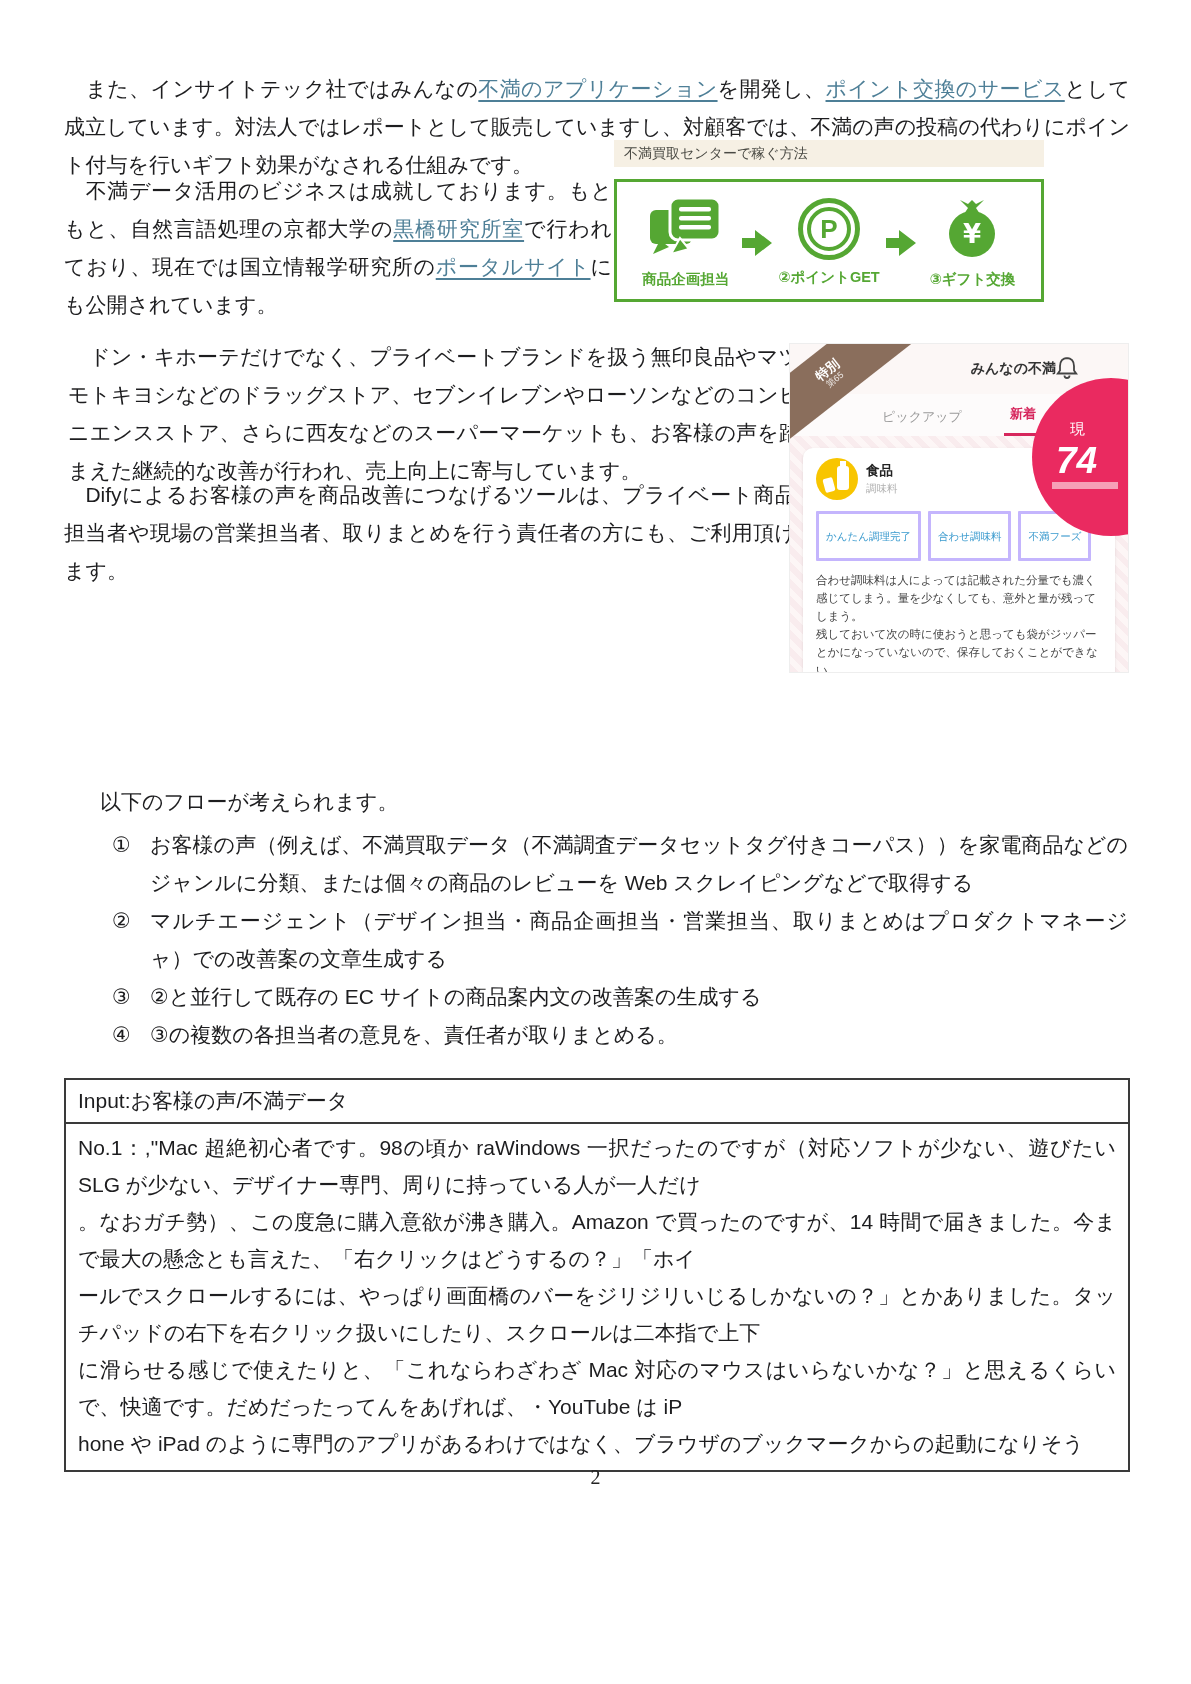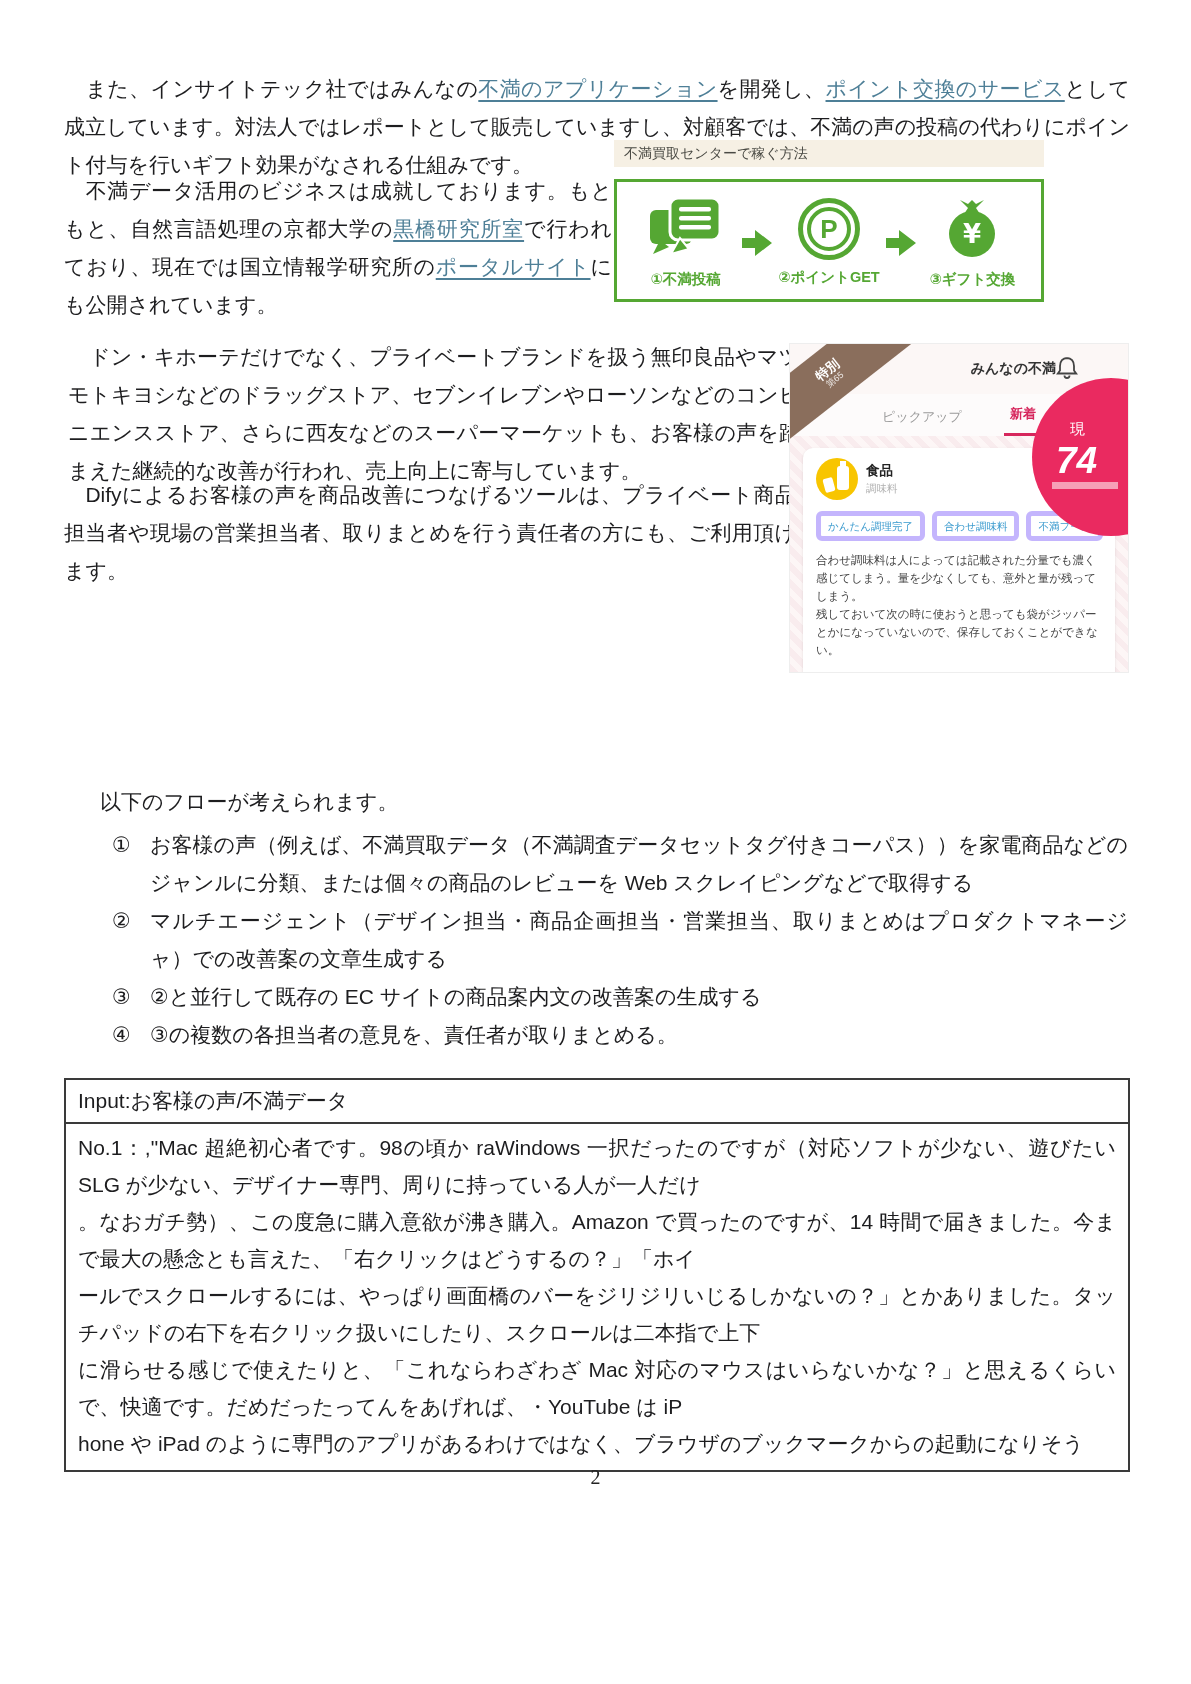--- a/index.html
+++ b/index.html
@@ -47,21 +47,21 @@
   .card-head{display:flex;align-items:center;padding:10px 13px 4px;}
   .cat-icon{width:42px;height:42px;border-radius:50%;background:#f8c500;position:relative;flex:none;}
   .cat-icon .bottle{position:absolute;right:9px;top:8px;width:12px;height:24px;background:#fff;border-radius:3px;}
   .cat-icon .bottle:before{content:"";position:absolute;left:3px;top:-5px;width:6px;height:6px;background:#fff;}
   .cat-icon .thumb{position:absolute;left:8px;bottom:8px;width:10px;height:14px;background:#fff;border-radius:2px;transform:rotate(-15deg);}
   .cat-meta{margin-left:8px;flex:1;}
   .cat-name{font-size:13.5px;font-weight:700;color:#222;}
   .cat-sub{font-size:10.5px;color:#b0b0b0;margin-top:2px;}
   .card-time{font-size:11px;color:#bbb;margin-right:46px;}
   .chips{display:flex;gap:7px;padding:7px 13px 4px;}
-  .chip{border:5px solid #c4b5fd;color:#3a9ace;font-size:10.5px;line-height:20px;padding:0 7px;border-radius:6px;white-space:nowrap;}
+  .chip{border:3px solid #c4b5fd;color:#3a9ace;font-size:10.5px;line-height:20px;padding:12px 7px;border-radius:1px;white-space:nowrap;}
   .card-body{padding:6px 13px 10px;font-size:11.5px;line-height:18px;color:#444;}
   .card-body p{margin:0;}
   .card-body .gap{margin-top:16px;}
 
   
   .sec-head{position:absolute;left:64px;top:748px;font-size:21px;font-weight:700;}
   .sec-intro{position:absolute;left:100px;top:788px;font-size:21px;}
   .flow{position:absolute;left:112px;top:826px;width:1016px;}
   .flow-item{display:flex;font-size:21px;line-height:38px;}
   .flow-num{width:38px;flex:none;}
@@ -93,21 +93,21 @@
           <svg width="76" height="62" viewBox="0 0 76 62">
             <rect x="2" y="14" width="42" height="34" rx="6" fill="#55a733"></rect>
             <path d="M12 44 l-7 14 16 -7 z" fill="#55a733"></path>
             <rect x="22" y="2" width="50" height="42" rx="8" fill="#55a733" stroke="#fff" stroke-width="3"></rect>
             <path d="M32 42 l-9 16 18 -5 z" fill="#55a733" stroke="#fff" stroke-width="2"></path>
             <rect x="31" y="11" width="32" height="4.5" rx="2" fill="#fff"></rect>
             <rect x="31" y="20" width="32" height="4.5" rx="2" fill="#fff"></rect>
             <rect x="31" y="29" width="32" height="4.5" rx="2" fill="#fff"></rect>
           </svg>
         </span>
-        <div class="step-label">①不満投稿</div>
+        <div class="step-label">商品企画担当</div>
       </div>
       <span class="garrow">
         <svg width="30" height="26" viewBox="0 0 30 26">
             <path d="M0 8 h13 v-8 l17 13 -17 13 v-8 h-13 z" fill="#55a733"></path>
           </svg>
       </span>
       <div class="step">
         <span class="coin">
           <span class="coin-inner">P</span>
         </span>

